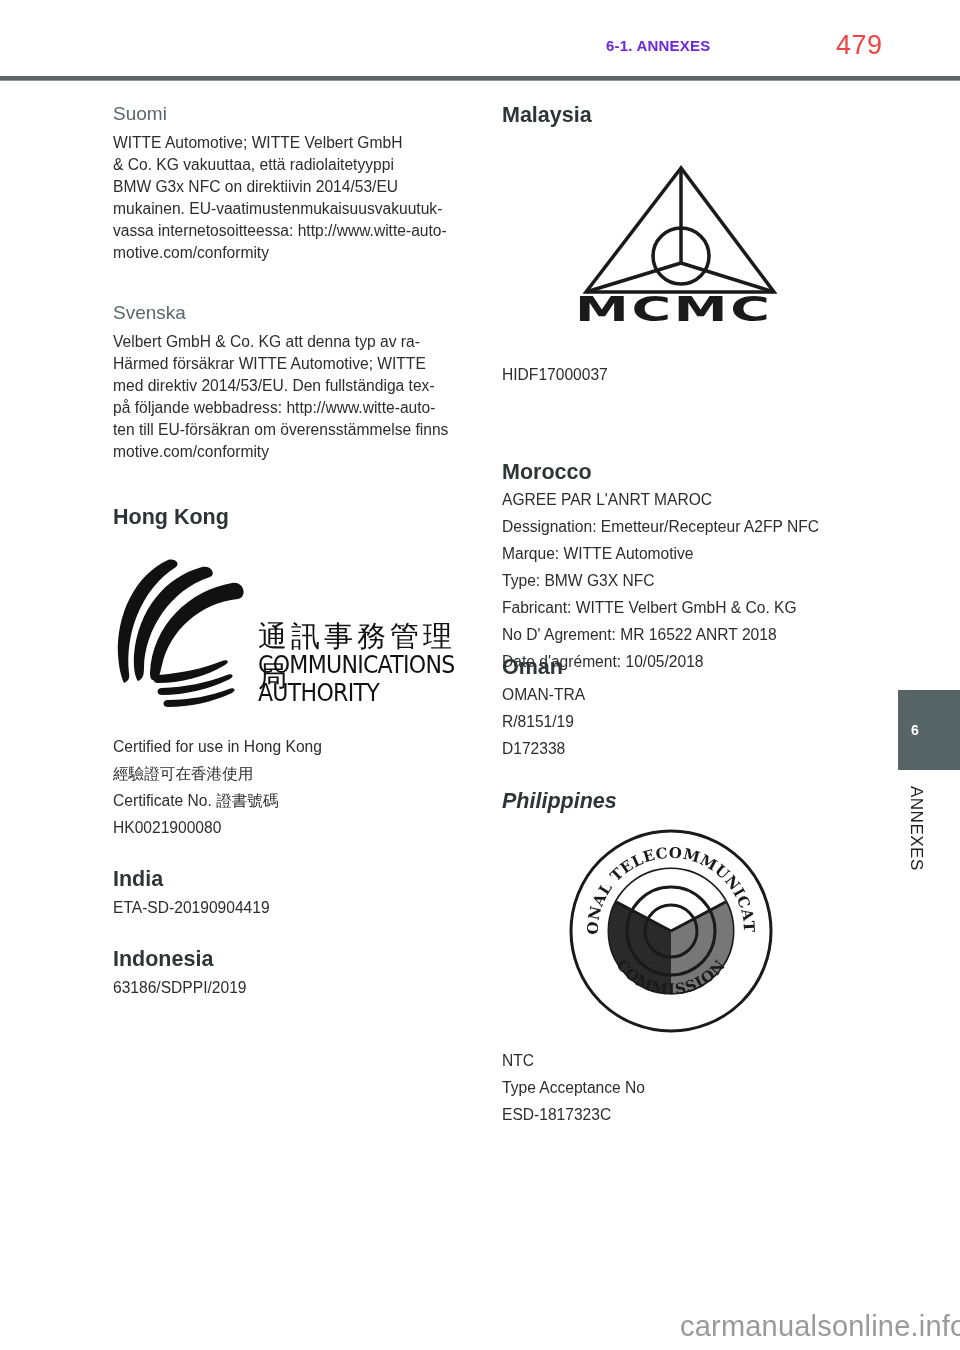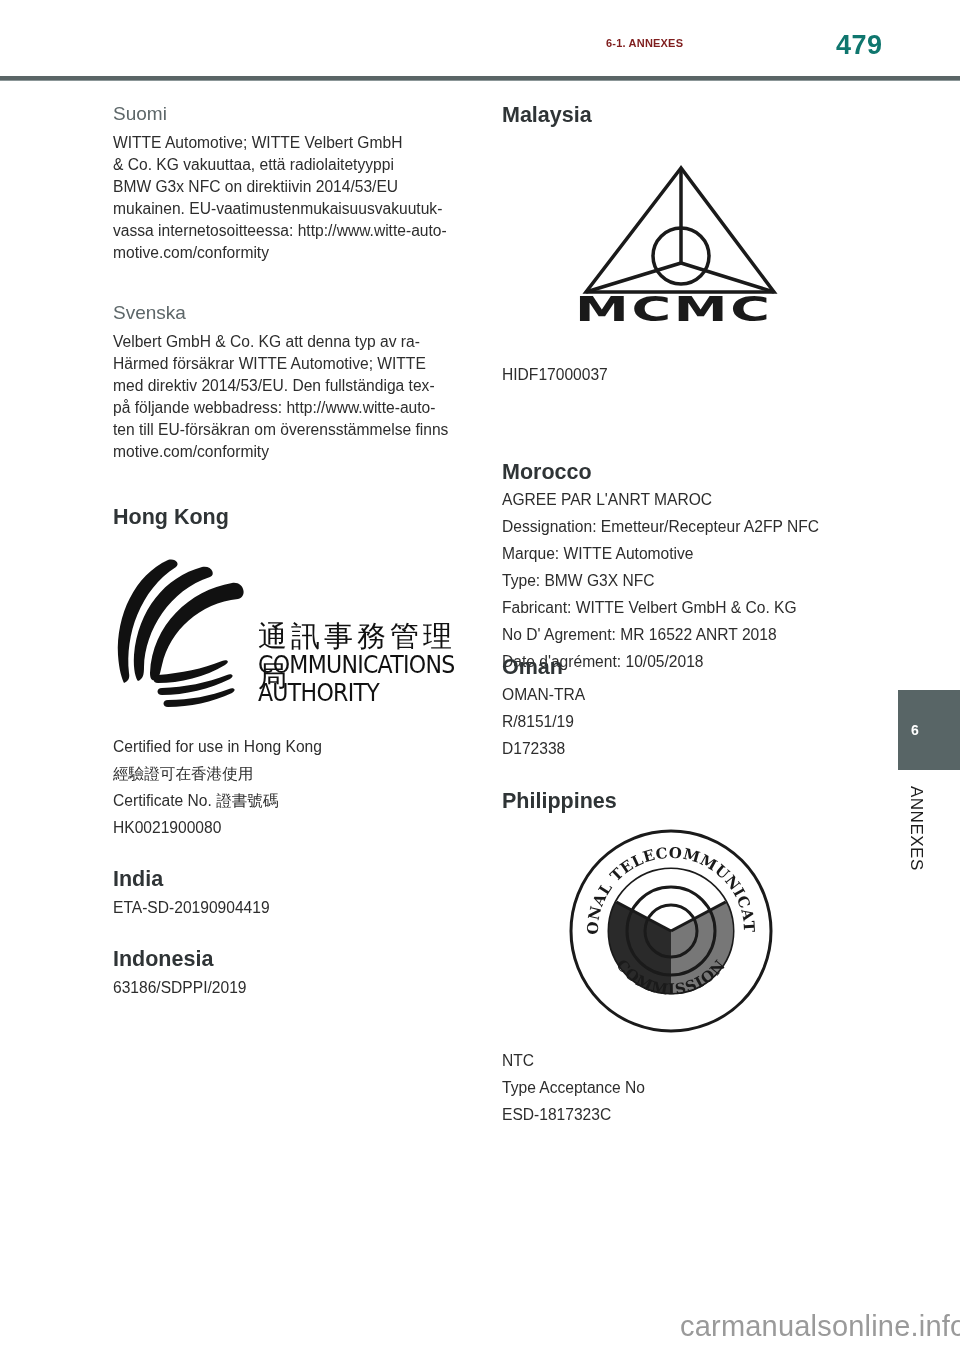--- a/index.html
+++ b/index.html
@@ -4,26 +4,26 @@
 <style>
   html, body { margin: 0; padding: 0; }
   body {
     width: 960px; height: 1350px; position: relative; overflow: hidden;
     background: #ffffff; color: #2b2b2b;
     font-family: "Liberation Sans", "DejaVu Sans", sans-serif;
   }
   .header-section {
     position: absolute; left: 606px; top: 37px;
     font-family: "Liberation Sans", sans-serif; font-weight: bold;
-    font-size: 11px; color: #7f1d1d; letter-spacing: 0.2px;
+    font-size: 15px; color: #6d28d9; letter-spacing: 0.2px;
   }
   .header-page {
     position: absolute; left: 836px; top: 30px;
-    font-family: "Liberation Sans", sans-serif; font-weight: bold;
-    font-size: 27px; color: #0f766e; letter-spacing: 0.5px;
+    font-family: "Liberation Sans", sans-serif; font-weight: normal;
+    font-size: 27px; color: #ef4444; letter-spacing: 0.5px;
   }
   .header-rule {
     position: absolute; left: 0; top: 76px; width: 960px; height: 4px;
     background: #5a6566; border-bottom: 1px solid #8c9798;
   }
 
   .h-lang {
     font-weight: normal; font-size: 19px; color: #5d6769; margin: 0; line-height: 26px;
   }
   .h-country {
@@ -150,21 +150,21 @@
   <p class="line">Date d'agrément: 10/05/2018</p>
 </div>
 
 <div class="abs" style="left:502px; top:653px;">
   <h3 class="h-country">Oman</h3>
   <p class="line">OMAN-TRA</p>
   <p class="line">R/8151/19</p>
   <p class="line">D172338</p>
 </div>
 
-<div class="abs" style="left:502px; top:787px;">
+<div class="abs" style="left:502px; top:787px;font-style:italic;">
   <h3 class="h-country">Philippines</h3>
 </div>
 
 <div class="abs" style="left:568px; top:828px; width:206px; height:206px;">
   <svg width="206" height="206" viewBox="0 0 206 206">
     <defs>
       <path id="arcTop" d="M 30 103 A 73 73 0 0 1 176 103"></path>
       <path id="arcBottom" d="M 40 120 A 66 66 0 0 0 166 120"></path>
       <clipPath id="innerClip">
           <circle cx="103" cy="103" r="62"></circle>

